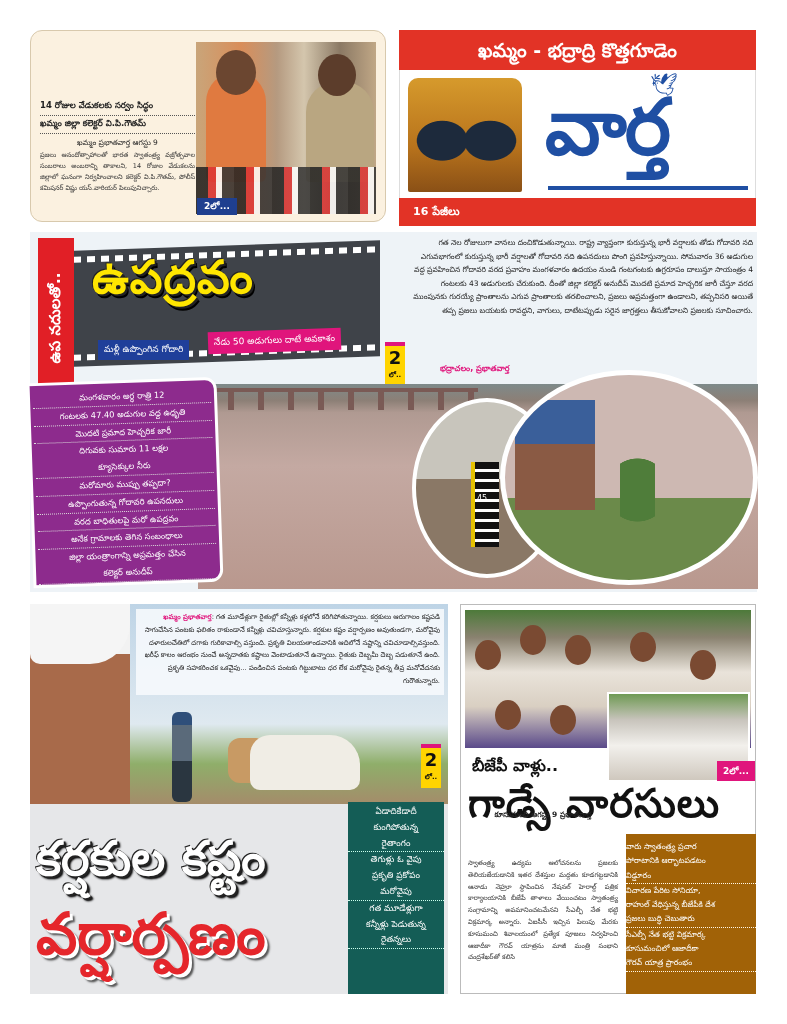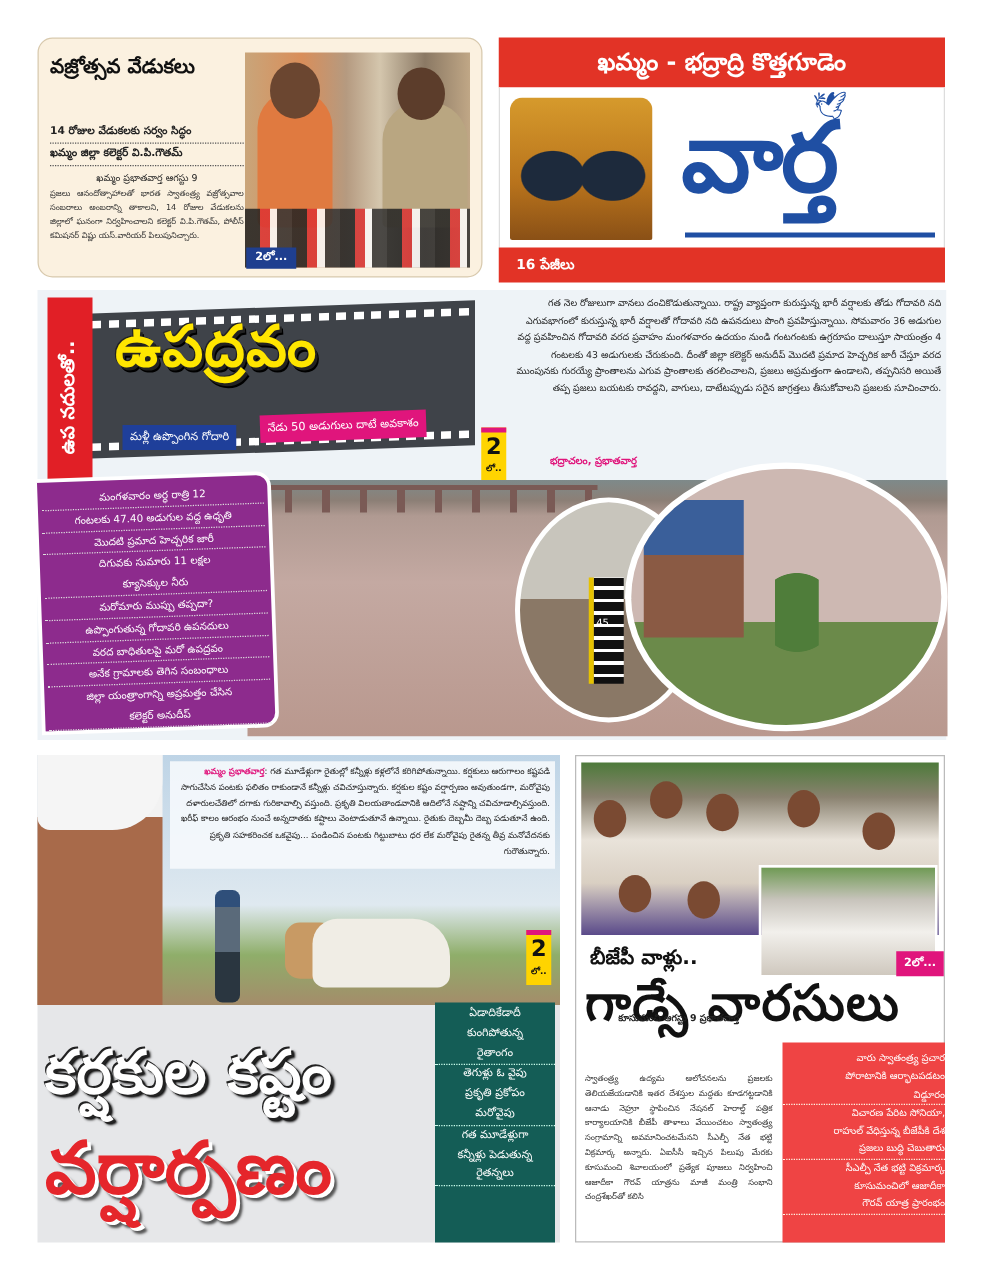--- a/index.html
+++ b/index.html
@@ -75,29 +75,28 @@
   
   .cong-box { left: 460px; top: 604px; width: 296px; height: 390px; border: 1px solid #bbb; background: #fff; }
   .cong-photo { left: 465px; top: 610px; width: 286px; height: 138px; background: linear-gradient(180deg,#4d7a3a 0,#8a8270 20%,#e9e3da 45%,#d9cfc2 70%,#5a4a8a 100%); overflow:hidden; }
   .cong-photo .f { position:absolute; border-radius: 50%; background:#7a4a32; width:26px; height:30px; }
   .cong-inset { left: 607px; top: 692px; width: 143px; height: 90px; background: linear-gradient(180deg,#6f9a54 0,#c8c4bc 30%,#f2f0ec 60%,#cfc8be 100%); border: 2px solid #fff; }
   .tag-2lo-pink { left: 717px; top: 761px; width: 38px; height: 20px; background: #e0157c; color: #fff; font-size: 9px; font-weight: bold; text-align: center; line-height: 20px; }
   .cong-kicker { left: 472px; top: 756px; font-size: 16px; font-weight: bold; color: #111; }
   .cong-head { left: 468px; top: 780px; font-size: 40px; font-weight: bold; color: #111; letter-spacing: 1px; }
   .cong-dateline { left: 468px; top: 810px; width: 150px; font-size: 7.5px; font-weight: bold; color: #222; text-align: center; }
   .cong-body { left: 468px; top: 858px; width: 150px; font-size: 6.6px; line-height: 11.8px; color: #333; text-align: justify; }
-  .orange-box { left: 626px; top: 834px; width: 130px; height: 160px; background: #ef4444; color: #fff; font-size: 7.8px; text-align: right; line-height: 14.3px; padding-top: 6px; }
+  .orange-box { left: 626px; top: 834px; width: 130px; height: 160px; background: #a16207; color: #fff; font-size: 7.8px; text-align: left; line-height: 14.3px; padding-top: 6px; }
   .orange-box .sep { border-bottom: 1px dotted #fff6e6; }
 </style>
 </head>
 <body>
 
 <div class="abs tl-box"></div>
 <div class="abs tl-head">
-  <div>వజ్రోత్సవ వేడుకలు</div>
 </div>
 <div class="abs tl-sub1">14 రోజుల వేడుకలకు సర్వం సిద్ధం</div>
 <div class="abs tl-sub2">ఖమ్మం జిల్లా కలెక్టర్ వి.పి.గౌతమ్</div>
 <div class="abs tl-dateline">ఖమ్మం ప్రభాతవార్త ఆగస్టు 9</div>
 <div class="abs tl-body">ప్రజలు ఆనందోత్సాహాలతో భారత స్వాతంత్ర్య వజ్రోత్సవాల సంబరాలు అంబరాన్ని తాకాలని, 14 రోజుల వేడుకలను జిల్లాలో ఘనంగా నిర్వహించాలని కలెక్టర్ వి.పి.గౌతమ్, పోలీస్ కమిషనర్ విష్ణు యస్.వారియర్ పిలుపునిచ్చారు.</div>
 <div class="abs tl-photo">
   <div class="p1"></div>
   <div class="p1h"></div>
   <div class="p2"></div>
   <div class="p2h"></div>

